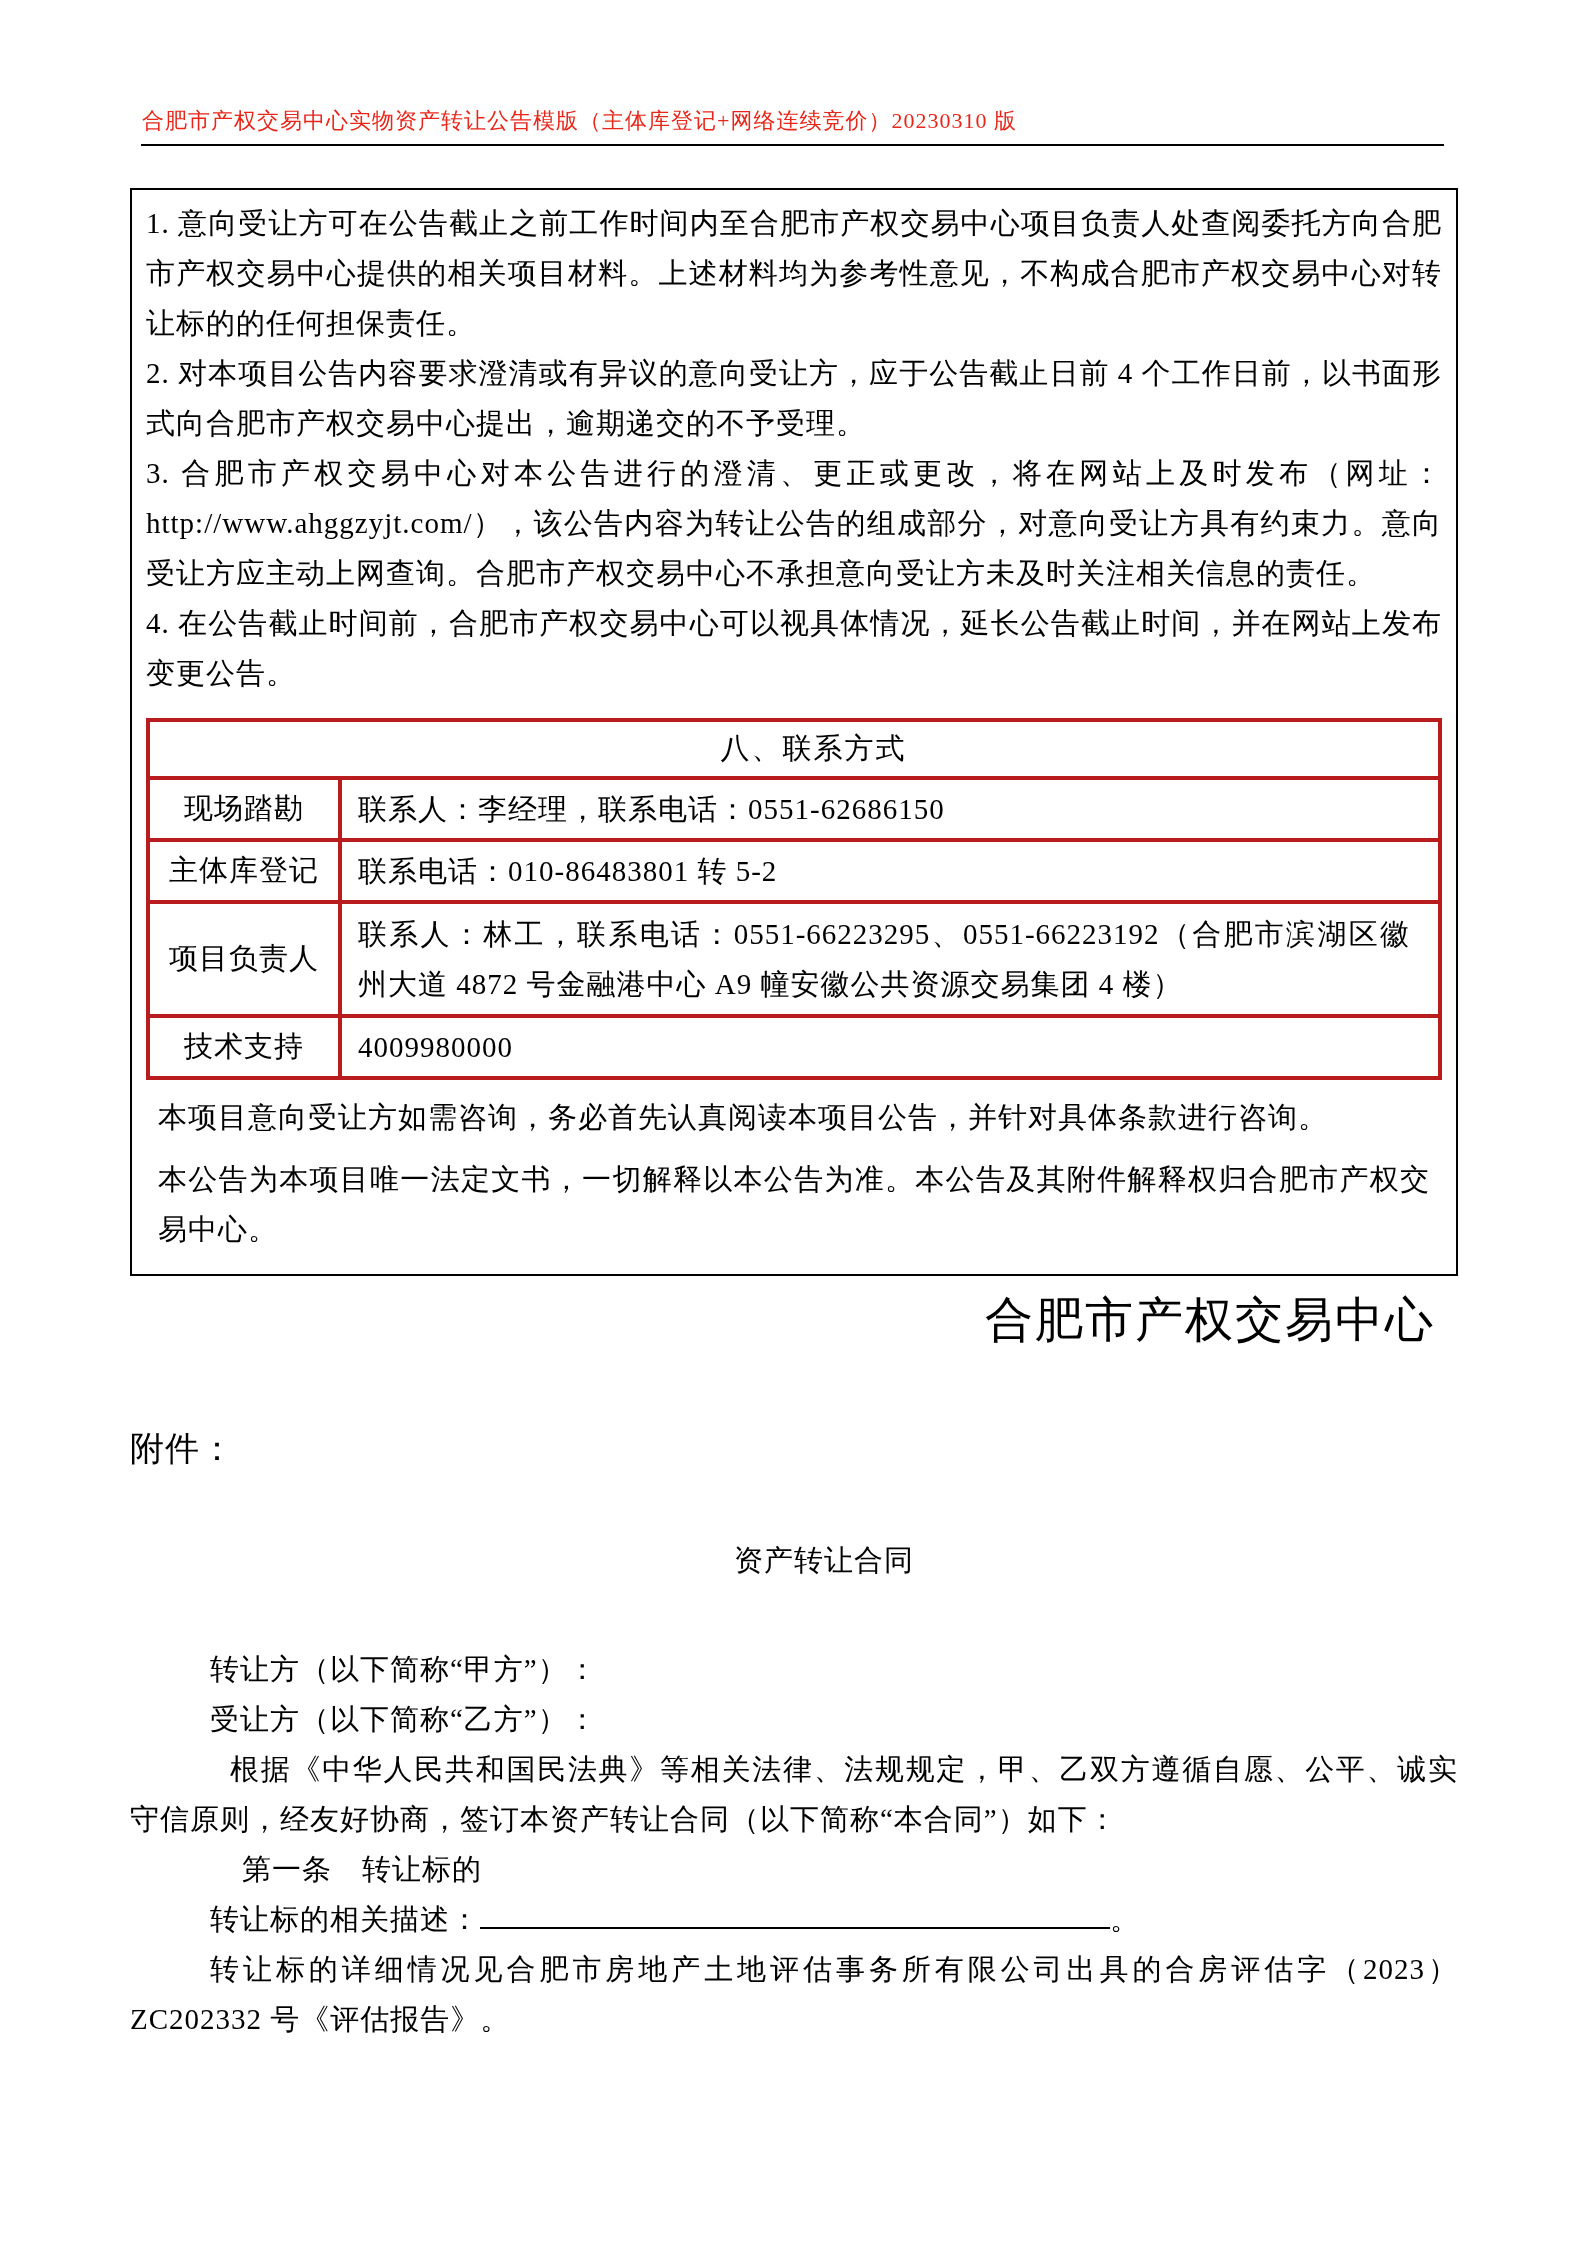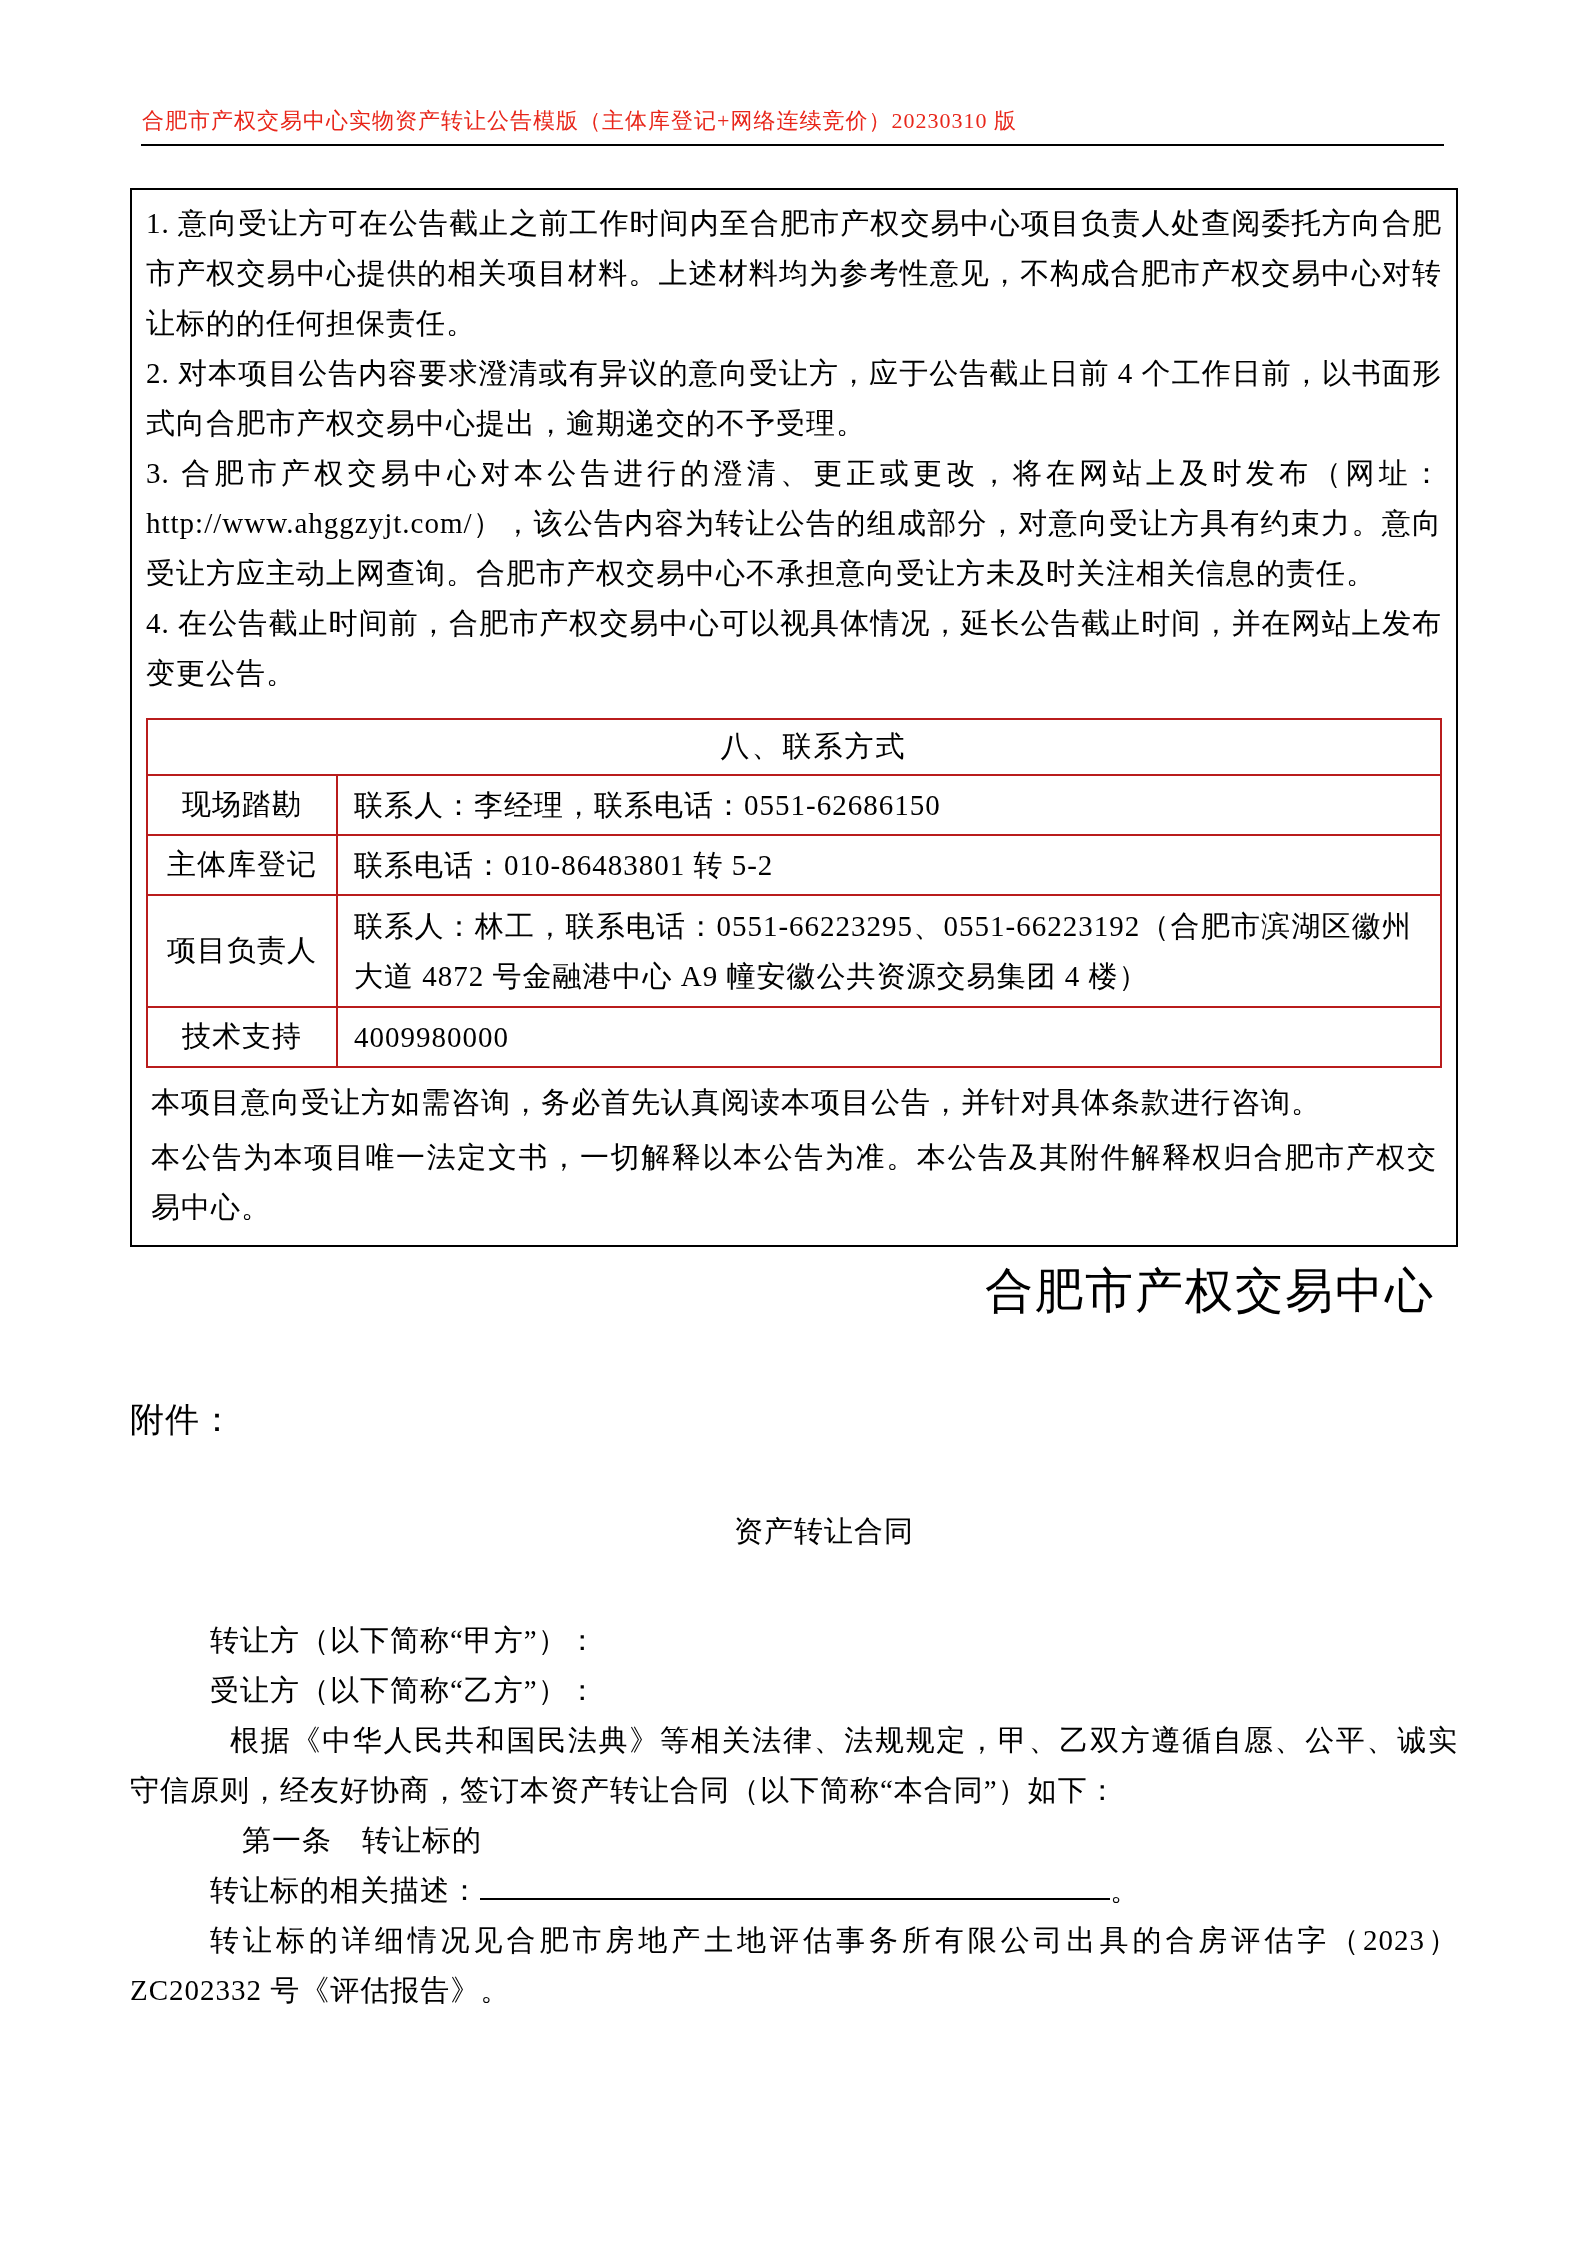--- a/index.html
+++ b/index.html
@@ -45,21 +45,21 @@
     line-height: 50px;
     letter-spacing: 1px;
     text-align: justify;
   }
   table.contact {
     border-collapse: collapse;
     width: 100%;
     margin-top: 20px;
     font-size: 29px;
   }
-  table.contact td { border: 2px solid #b91c1c; }
+  table.contact td { border: 4px solid #b91c1c; }
   td.t-title {
     height: 52px;
     text-align: center;
     letter-spacing: 2px;
     padding-left: 40px;
   }
   td.t-label {
     width: 186px;
     text-align: center;
     letter-spacing: 1px;
@@ -68,21 +68,21 @@
   td.t-value {
     padding: 2px 28px 2px 16px;
     line-height: 50px;
     letter-spacing: 1px;
     text-align: justify;
   }
   tr.r-single td { height: 54px; }
   tr.r-double td { height: 106px; }
   .box-closing { margin-top: 9px; }
   .box-closing p {
-    margin: 5px;
+    margin: 12px;
     line-height: 50px;
     letter-spacing: 1px;
     text-align: justify;
   }
   
   .signature {
     margin-left: 985px;
     margin-top: 20px;
     font-size: 48px;
     line-height: 48px;

